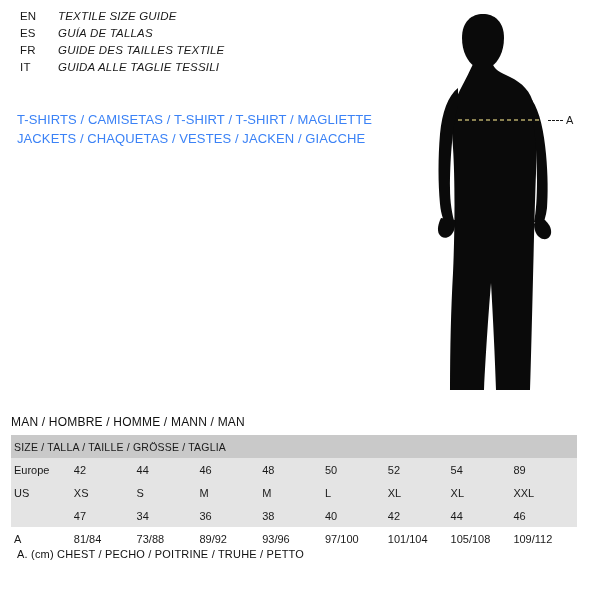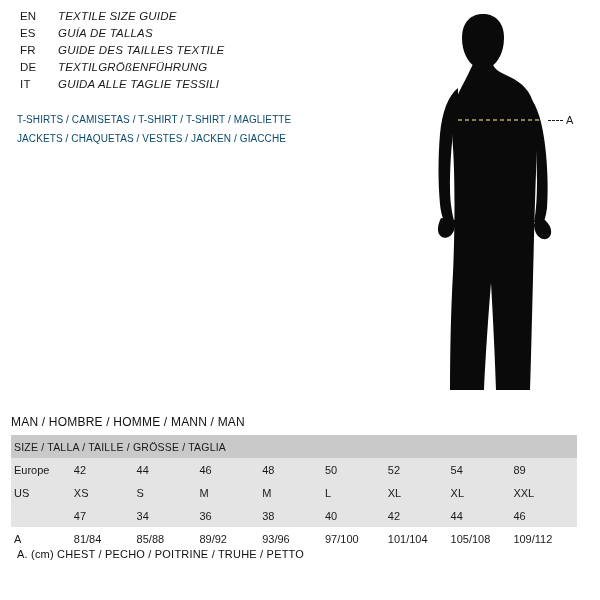--- a/index.html
+++ b/index.html
@@ -49,24 +49,24 @@
   }
 
   
   .cat-block {
     position: absolute;
     left: 17px;
     top: 110px;
     width: 380px;
   }
   .cat-line {
-    font-size: 10px;
+    font-size: 13px;
     line-height: 19px;
     letter-spacing: 0.1px;
-    color: #0c4a6e;
+    color: #3b82f6;
   }
 
   
   .figure-wrap {
     position: absolute;
     left: 400px;
     top: 8px;
     width: 200px;
     height: 400px;
   }
@@ -153,24 +153,20 @@
       <span class="lang-code">EN</span>
       <span class="lang-text">TEXTILE SIZE GUIDE</span>
     </div>
     <div class="lang-row">
       <span class="lang-code">ES</span>
       <span class="lang-text">GUÍA DE TALLAS</span>
     </div>
     <div class="lang-row">
       <span class="lang-code">FR</span>
       <span class="lang-text">GUIDE DES TAILLES TEXTILE</span>
-    </div>
-    <div class="lang-row">
-      <span class="lang-code">DE</span>
-      <span class="lang-text">TEXTILGRÖßENFÜHRUNG</span>
     </div>
     <div class="lang-row">
       <span class="lang-code">IT</span>
       <span class="lang-text">GUIDA ALLE TAGLIE TESSILI</span>
     </div>
   </div>
 
   <div class="cat-block">
     <div class="cat-line">T-SHIRTS / CAMISETAS / T-SHIRT / T-SHIRT / MAGLIETTE</div>
     <div class="cat-line">JACKETS / CHAQUETAS / VESTES / JACKEN / GIACCHE</div>
@@ -251,21 +247,21 @@
           <td class="cell">36</td>
           <td class="cell">38</td>
           <td class="cell">40</td>
           <td class="cell">42</td>
           <td class="cell">44</td>
           <td class="cell">46</td>
         </tr>
         <tr class="row-plain">
           <td class="col-label">A</td>
           <td class="cell">81/84</td>
-          <td class="cell">85/88</td>
+          <td class="cell">73/88</td>
           <td class="cell">89/92</td>
           <td class="cell">93/96</td>
           <td class="cell">97/100</td>
           <td class="cell">101/104</td>
           <td class="cell">105/108</td>
           <td class="cell">109/112</td>
         </tr>
       </tbody>
     </table>
   </div>

